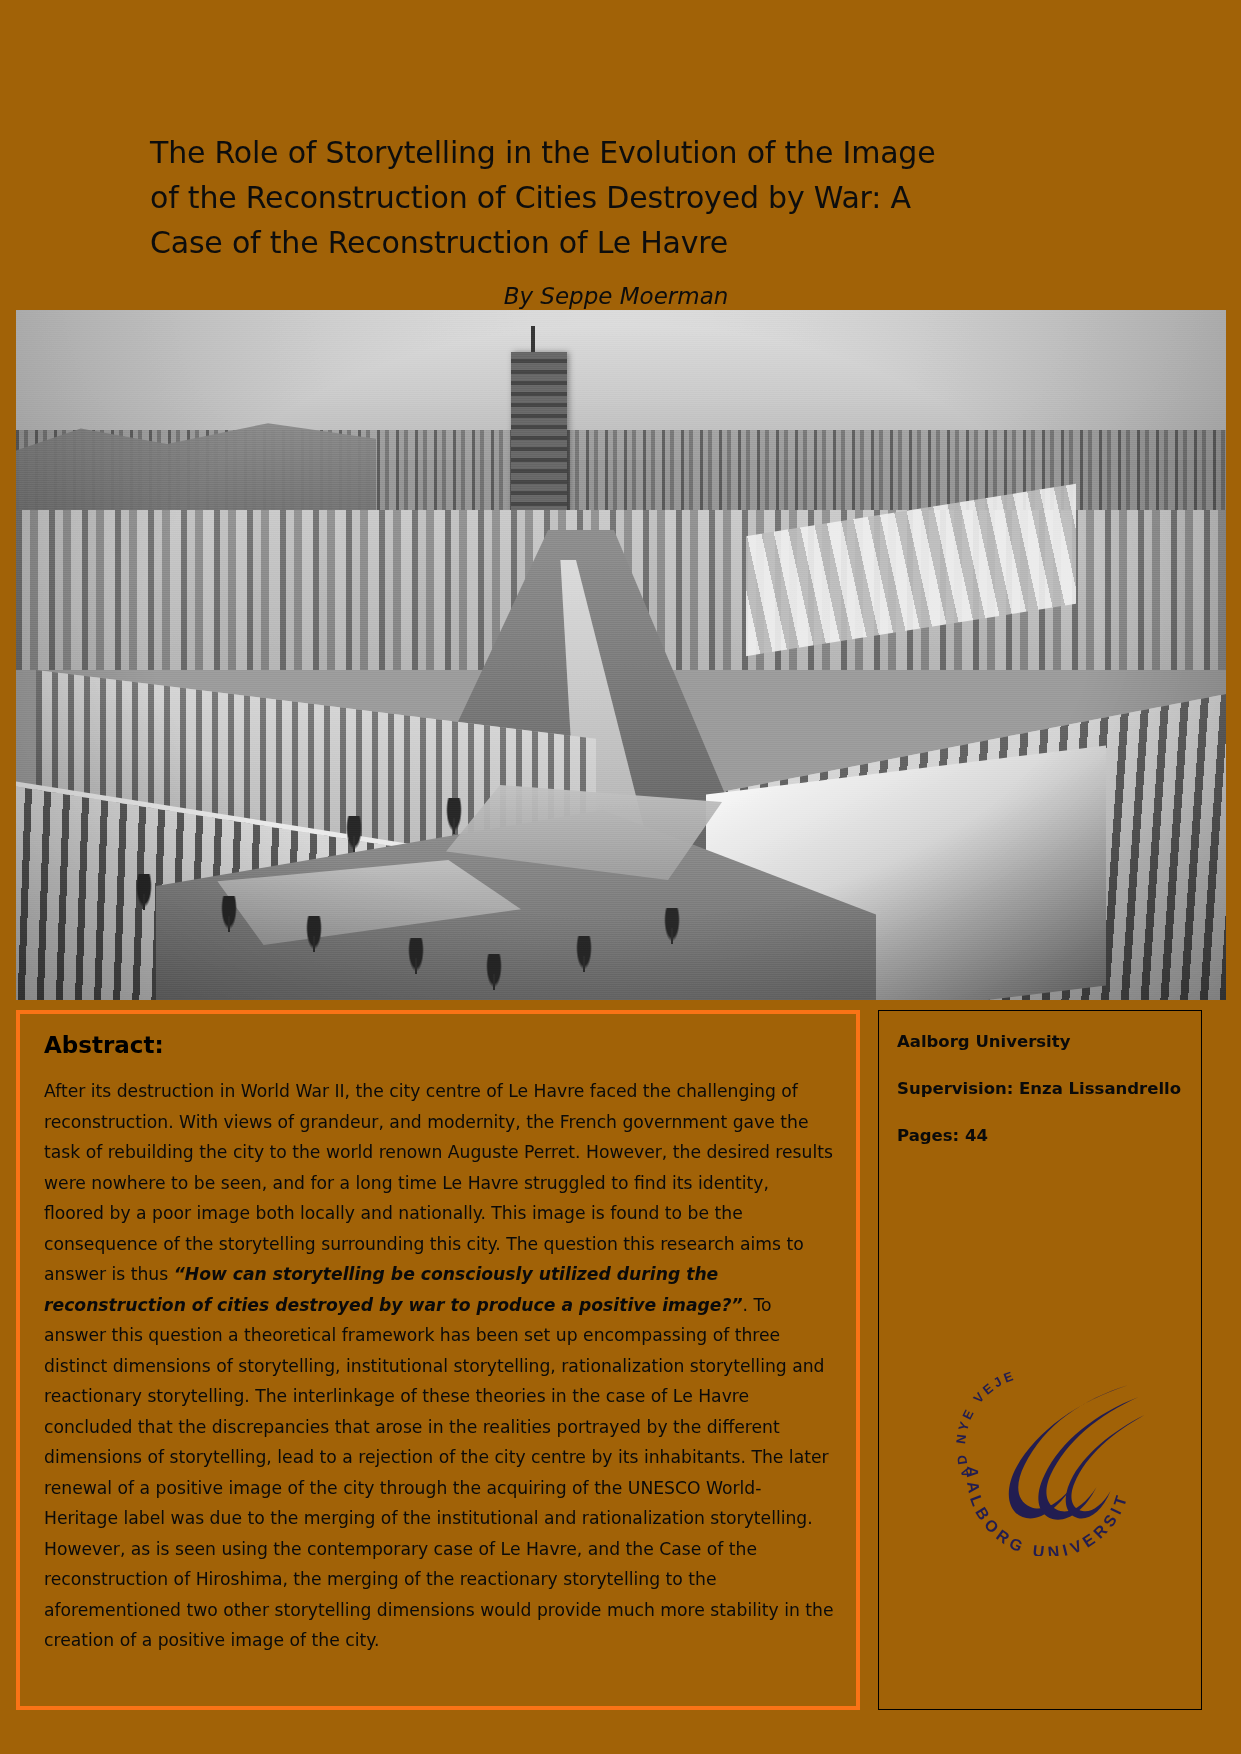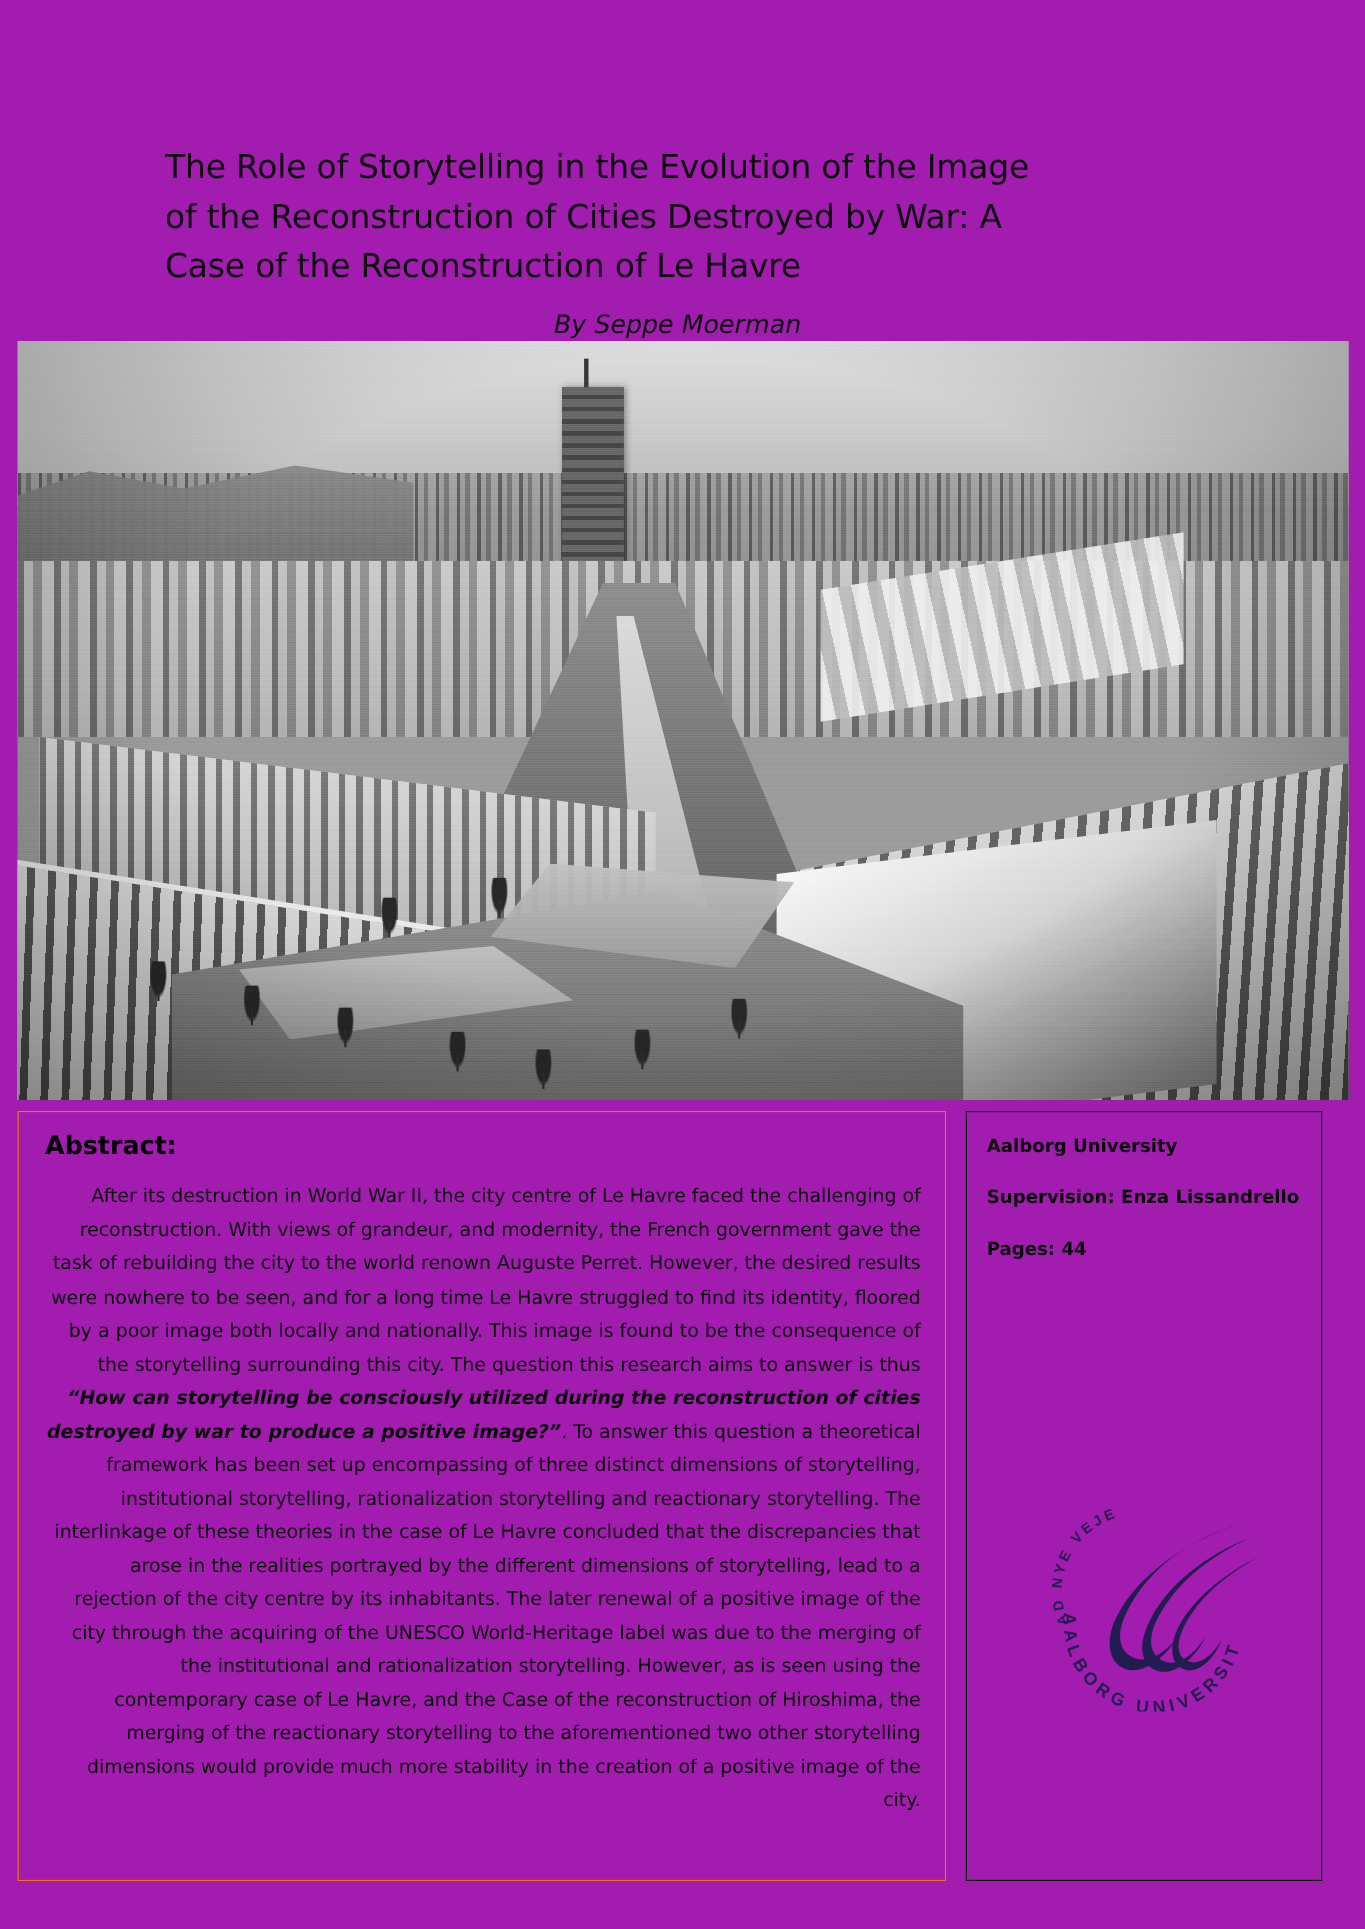--- a/index.html
+++ b/index.html
@@ -11,21 +11,21 @@
     width: 1241px;
     height: 1754px;
     font-family: "Liberation Sans", sans-serif;
     color: #000000;
     position: relative;
     overflow: hidden;
   }
   .page {
     position: absolute;
     inset: 0;
-    background: #a21caf;
+    background: #a16207;
   }
 
   
   .title-block {
     position: absolute;
     left: 150px;
     top: 130px;
     width: 940px;
   }
   .doc-title {
@@ -182,35 +182,35 @@
     position:absolute; inset:0;
     background: radial-gradient(ellipse at 50% 45%, rgba(0,0,0,0) 55%, rgba(0,0,0,.28) 100%);
   }
 
   
   .abstract-box{
     position:absolute;
     left:16px; top:1010px;
     width: 844px;
     height: 700px;
-    border:1px solid #f97316;
+    border:4px solid #f97316;
     box-sizing:border-box;
     padding: 14px 16px 10px 16px;
   }
   .abstract-heading{
     font-family:"DejaVu Sans", sans-serif;
     font-size:23px;
     font-weight:700;
     margin:4px 0 18px 8px;
   }
   .abstract-text{
     font-family:"DejaVu Sans", sans-serif;
     font-size:17.2px;
     line-height:30.5px;
-    text-align:right;
+    text-align:left;
     margin:0 6px 4px 8px;
     color:#0a0a0a;
   }
   .abstract-text b{ font-weight:700; font-style:italic; }
 
   .info-box{
     position:absolute;
     left: 878px; top:1010px;
     width: 324px; height: 700px;
     border:1px solid #000;

